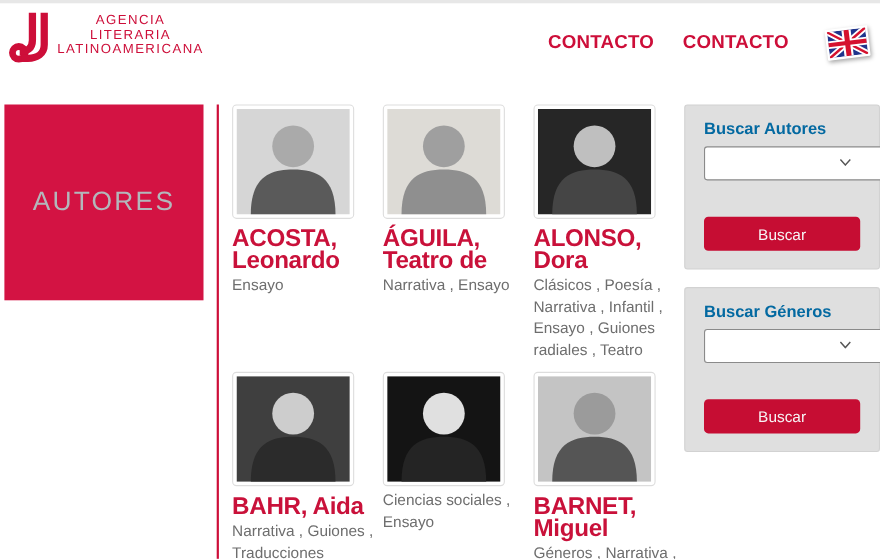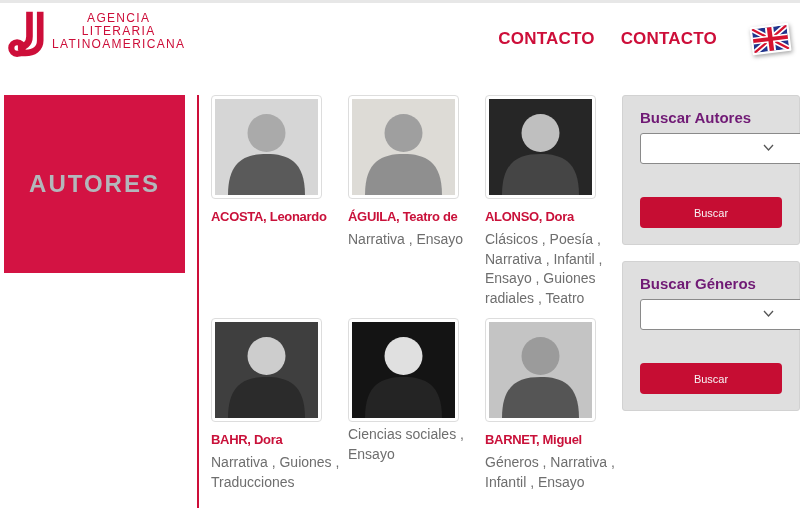--- a/index.html
+++ b/index.html
@@ -42,62 +42,62 @@
   }
 
   
   .main{display:flex;align-items:flex-start;padding-top:2px;height:413px;}
   .leftcol{width:181px;margin-left:4px;flex:none;}
   .autores-box{
     width:181px;height:178px;background:var(--box-red);
     display:flex;align-items:center;justify-content:center;
   }
   .autores-box span{
-    color:var(--title-gray);font-weight:bold;font-size:24px;letter-spacing:2px;
+    color:var(--title-gray);font-weight:normal;font-size:24px;letter-spacing:2px;
   }
   .divider{width:2px;align-self:stretch;background:var(--brand-red);margin-left:12px;flex:none;}
 
   
   .grid{
     margin-left:12px;width:404px;flex:none;
     display:grid;grid-template-columns:repeat(3,130px);
     column-gap:7px;row-gap:10px;align-content:start;
   }
   .card{width:130px;}
   .photo{
     display:block;width:111px;height:104px;box-sizing:border-box;
     padding:3px;border:1px solid #ddd;border-radius:4px;background:#fff;
   }
   .photo svg{display:block;width:103px;height:96px;}
   .name{
     display:block;margin-top:8px;color:var(--name-red);
-    font-weight:bold;font-size:13px;line-height:20px;letter-spacing:-0.3px;
+    font-weight:bold;font-size:22px;line-height:20px;letter-spacing:-0.3px;
   }
   .genres{
     margin-top:3px;color:var(--genre-gray);font-size:14px;line-height:19.5px;
   }
 
   
   .rightcol{margin-left:7px;width:180px;flex:none;}
   .panel{
     width:178px;box-sizing:border-box;background:var(--panel-bg);
     border:1px solid #d2d2d2;border-radius:3px;
     padding:13px 17px 16px;margin-bottom:16px;
   }
-  .plabel{display:block;font-size:15px;font-weight:bold;color:#701a75;}
+  .plabel{display:block;font-size:15px;font-weight:bold;color:#0369a1;}
   .selwrap{position:relative;margin-top:7px;}
   .selwrap select{
     width:100%;height:29px;background:#fff;border:1px solid #8a8a8a;
     border-radius:3px;appearance:none;-webkit-appearance:none;
     font-size:13px;padding:0 22px 0 6px;color:#333;
   }
   .chev{position:absolute;right:8px;top:11px;pointer-events:none;line-height:0;}
   .buscar{
     margin-top:33px;width:100%;height:31px;background:var(--button-red);
-    color:#f7f4f5;font-size:11px;border:none;border-radius:4px;cursor:pointer;
+    color:#f7f4f5;font-size:14px;border:none;border-radius:4px;cursor:pointer;
     font-family:"Liberation Sans", sans-serif;
   }
 </style>
 </head>
 <body>
 
 <header>
   <a class="logo">
     <span class="logo-mark">
       <svg width="38" height="48" viewBox="0 0 46 58" fill="none">
@@ -141,20 +141,21 @@
   <section class="grid">
   <article class="card">
     <a class="photo">
       <svg viewBox="0 0 103 96" preserveAspectRatio="none">
         <rect class="ph-bg" width="103" height="96" fill="#d6d6d6"></rect>
         <circle class="ph-head" cx="51.5" cy="34" r="19" fill="#aaaaaa"></circle>
         <path class="ph-body" d="M13 96 C13 62 30 55 51.5 55 C73 55 90 62 90 96 Z" fill="#5a5a5a"></path>
       </svg>
     </a>
     <a class="name">ACOSTA, Leonardo</a>
+    <p class="genres">Ensayo</p>
   </article>
 
   <article class="card">
     <a class="photo">
       <svg viewBox="0 0 103 96" preserveAspectRatio="none">
         <rect class="ph-bg" width="103" height="96" fill="#dddbd6"></rect>
         <circle class="ph-head" cx="51.5" cy="34" r="19" fill="#9f9f9f"></circle>
         <path class="ph-body" d="M13 96 C13 62 30 55 51.5 55 C73 55 90 62 90 96 Z" fill="#8f8f8f"></path>
       </svg>
     </a>
@@ -175,21 +176,21 @@
   </article>
 
   <article class="card">
     <a class="photo">
       <svg viewBox="0 0 103 96" preserveAspectRatio="none">
         <rect class="ph-bg" width="103" height="96" fill="#3f3f3f"></rect>
         <circle class="ph-head" cx="51.5" cy="34" r="19" fill="#cdcdcd"></circle>
         <path class="ph-body" d="M13 96 C13 62 30 55 51.5 55 C73 55 90 62 90 96 Z" fill="#2b2b2b"></path>
       </svg>
     </a>
-    <a class="name">BAHR, Dora</a>
+    <a class="name">BAHR, Aida</a>
     <p class="genres">Narrativa , Guiones , Traducciones</p>
   </article>
 
   <article class="card">
     <a class="photo">
       <svg viewBox="0 0 103 96" preserveAspectRatio="none">
         <rect class="ph-bg" width="103" height="96" fill="#141414"></rect>
         <circle class="ph-head" cx="51.5" cy="34" r="19" fill="#e0e0e0"></circle>
         <path class="ph-body" d="M13 96 C13 62 30 55 51.5 55 C73 55 90 62 90 96 Z" fill="#242424"></path>
       </svg>

